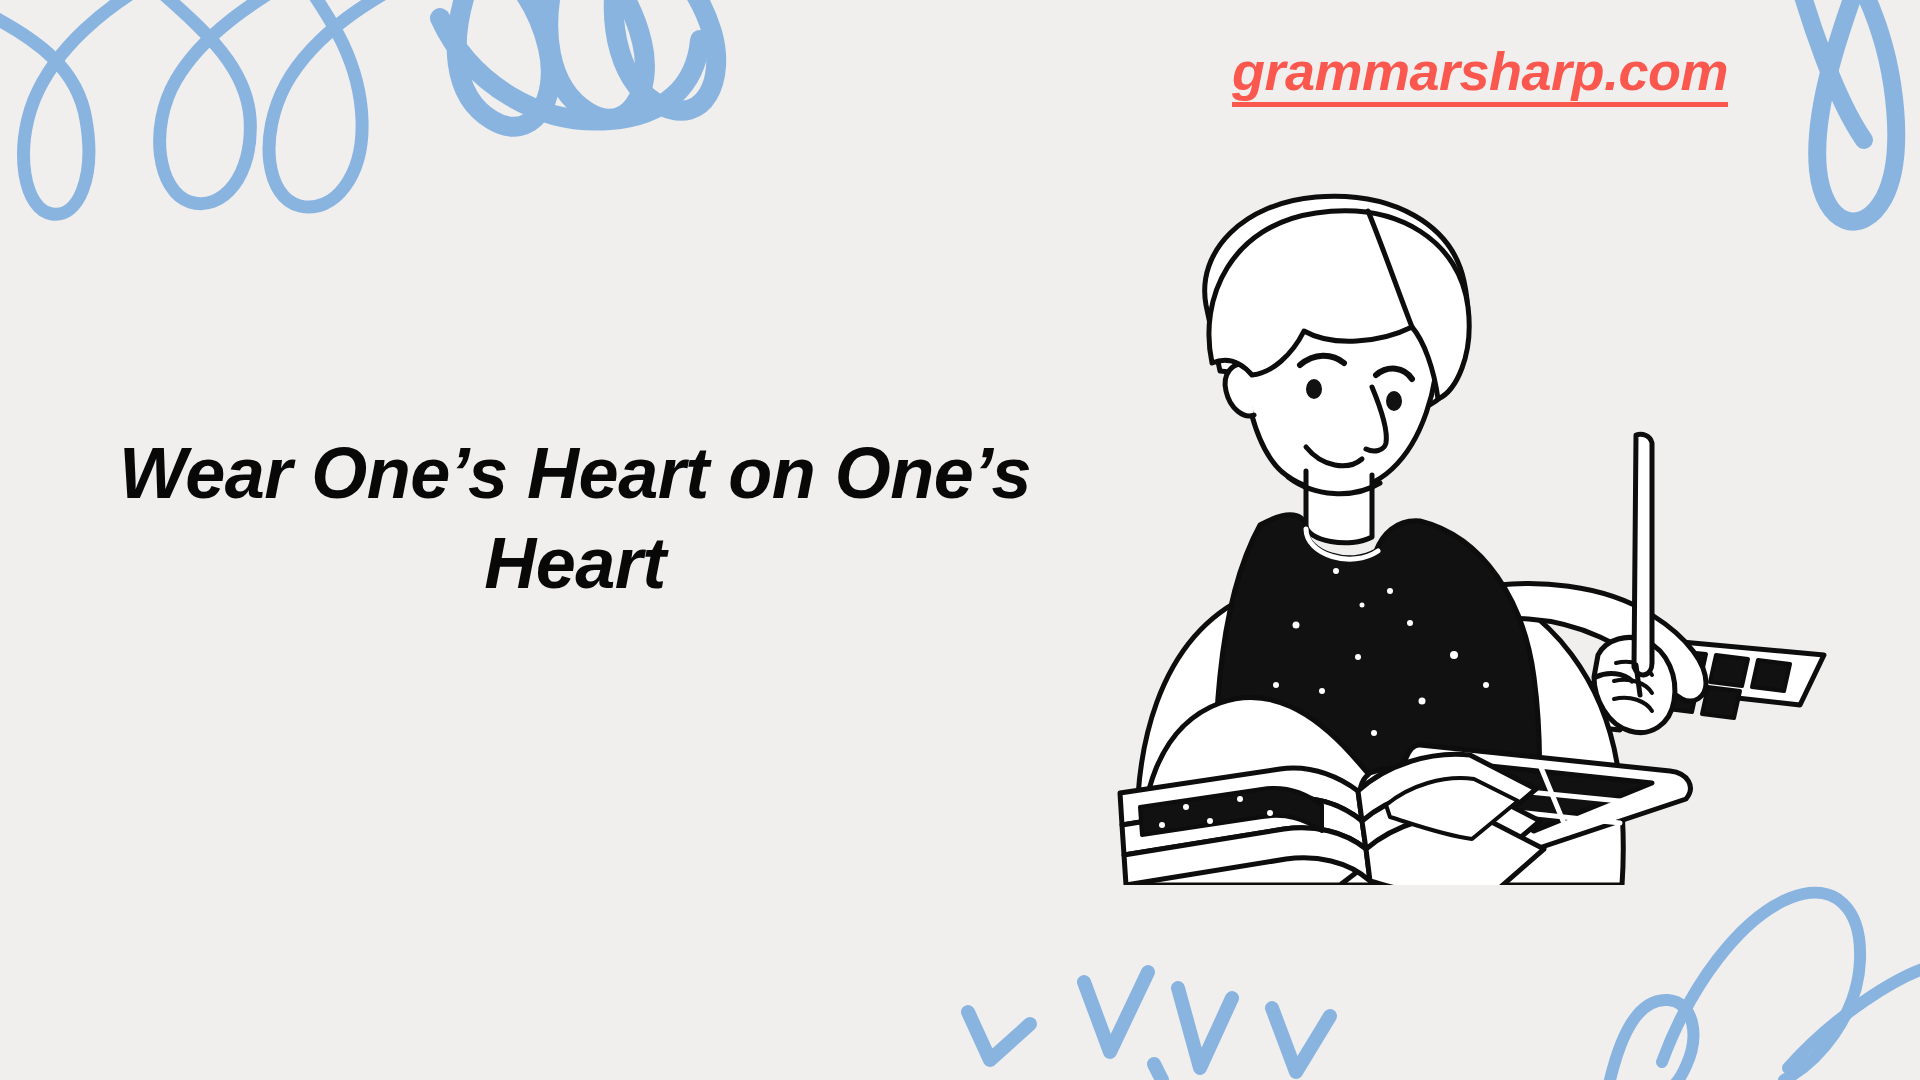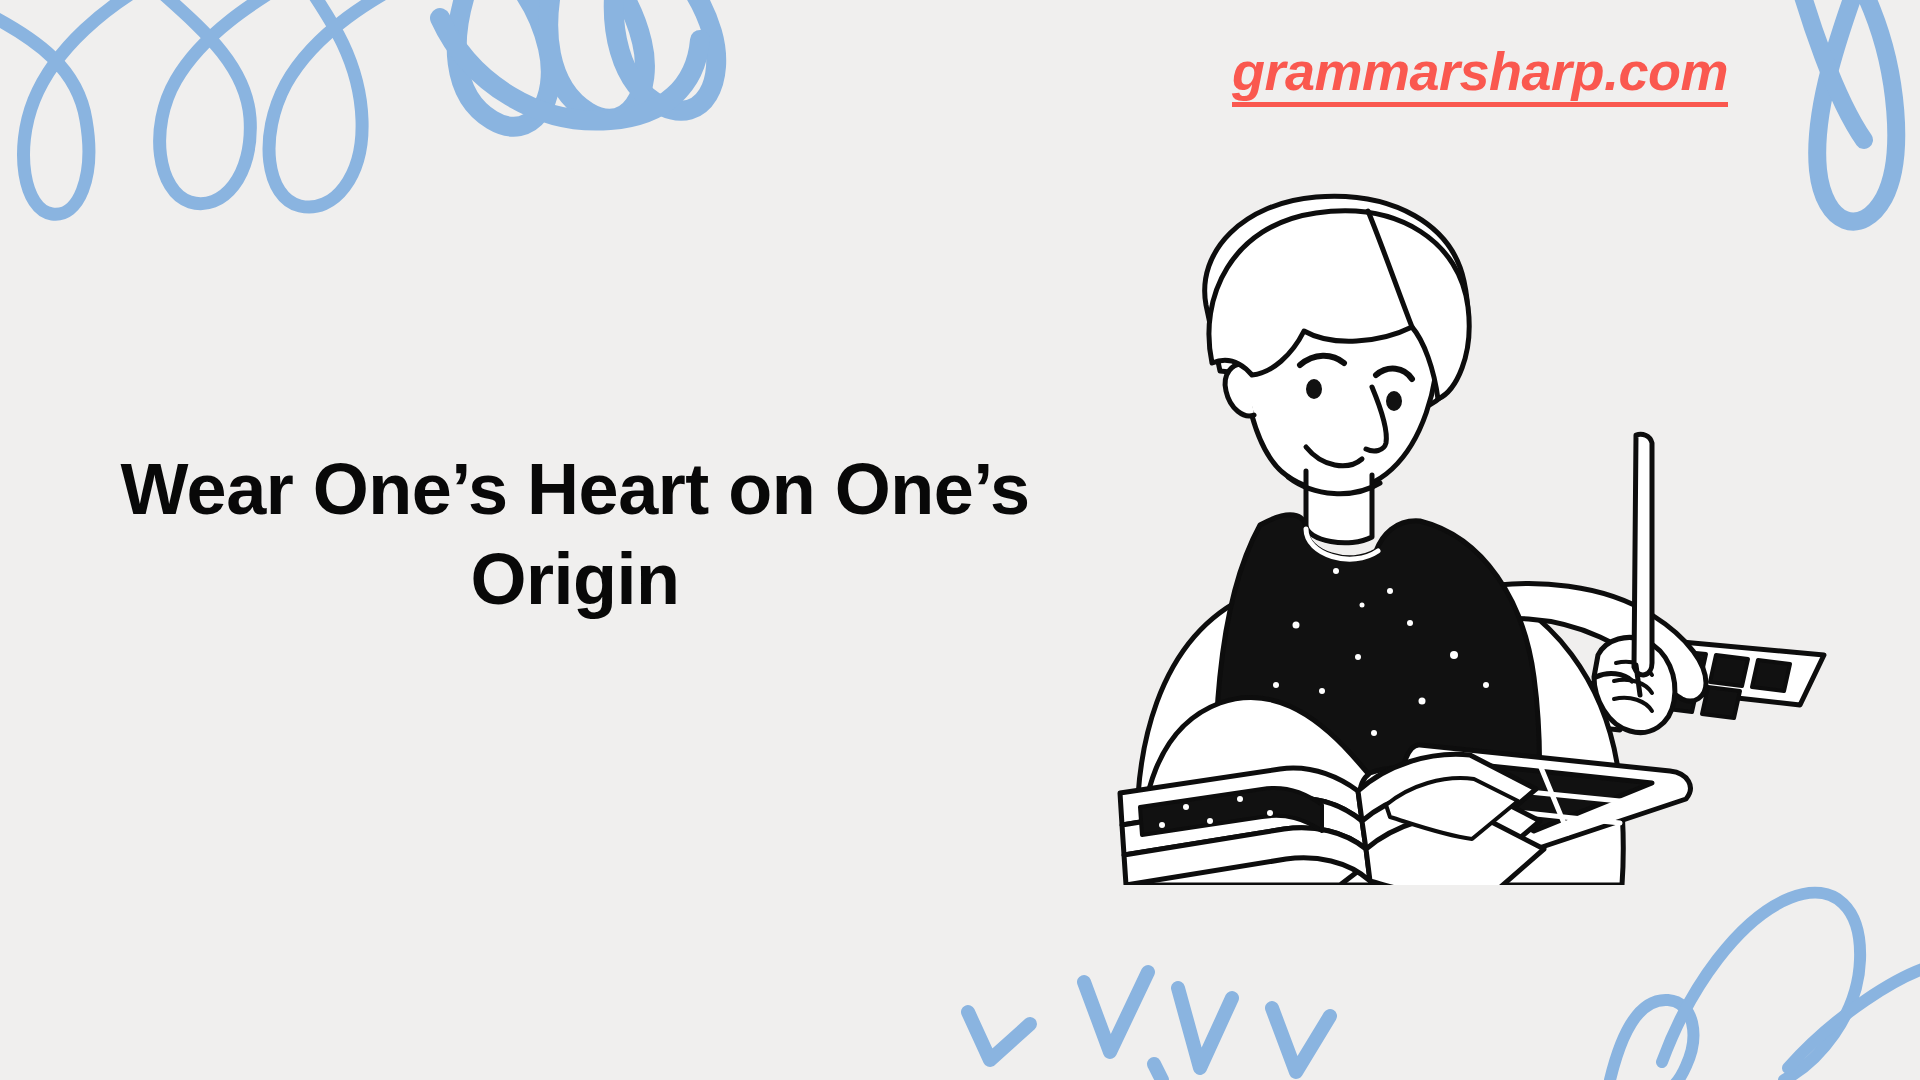--- a/index.html
+++ b/index.html
@@ -44,25 +44,26 @@
   #logo .logo-text {
     display: inline-block;
     border-bottom: 5px solid #fa584f;
     padding-bottom: 2px;
     line-height: 1.05;
   }
   
   #headline {
     position: absolute;
     left: 60px;
-    top: 396px;
+    top: 380px;
     width: 1030px;
     text-align: center;
     font-size: 72px;
     font-weight: 700;
+    font-style: italic;
     line-height: 1.25;
     color: #080808;
     letter-spacing: -0.5px;
   }
   #headline .hl-line {
     display: block;
   }
   
   #illustration {
     position: absolute;
@@ -115,21 +116,21 @@
 
     </g>
   </svg>
 
   <div id="logo">
     <span class="logo-text">grammarsharp.com</span>
   </div>
 
   <h1 id="headline">
     <span class="hl-line">Wear One’s Heart on One’s</span>
-    <span class="hl-line">Origin</span>
+    <span class="hl-line">Heart</span>
   </h1>
 
   <svg id="illustration" viewBox="0 0 740 700" xmlns="http://www.w3.org/2000/svg">
 
     <g stroke="#0d0d0d" stroke-width="5" stroke-linecap="round" stroke-linejoin="round">
 
       <g>
         <path d="M 560 455 L 724 470 L 700 520 L 520 500 Z" fill="#ffffff"></path>
         <path d="M 575 466 L 606 469 L 600 496 L 568 492 Z" fill="#111111" stroke-width="4"></path>
         <path d="M 616 470 L 648 474 L 642 501 L 610 497 Z" fill="#111111" stroke-width="4"></path>

